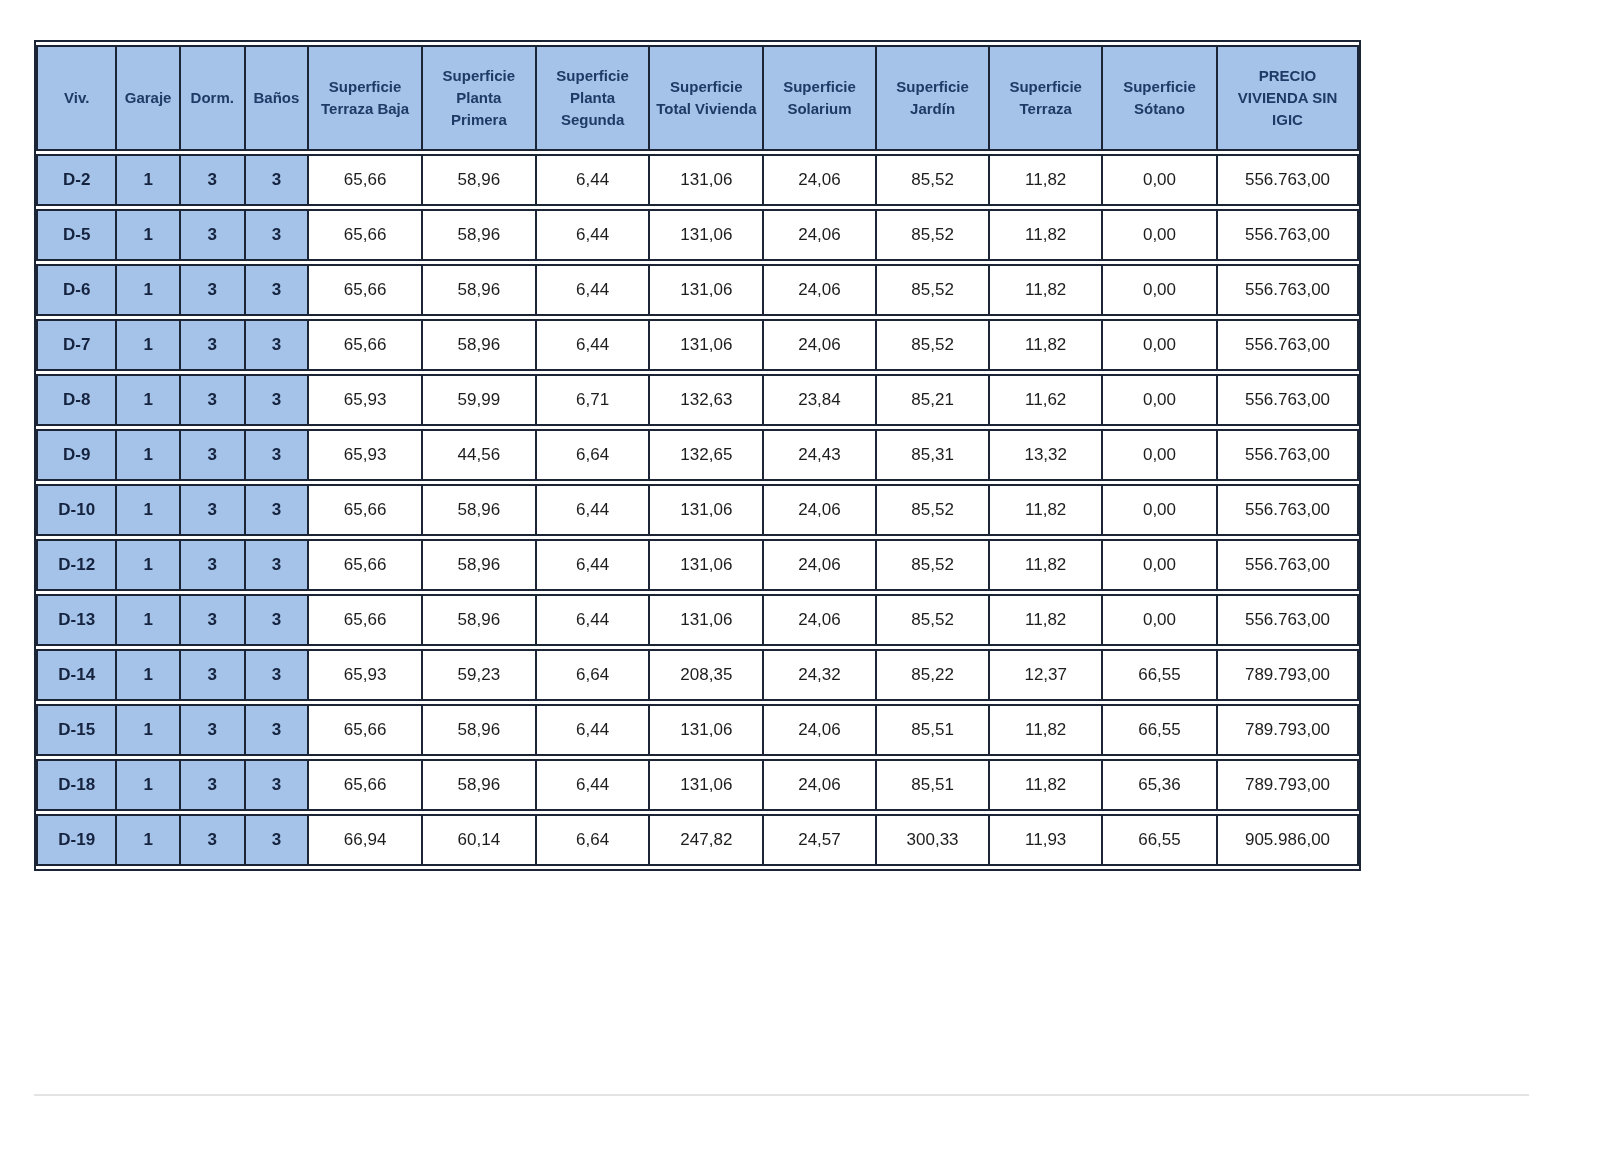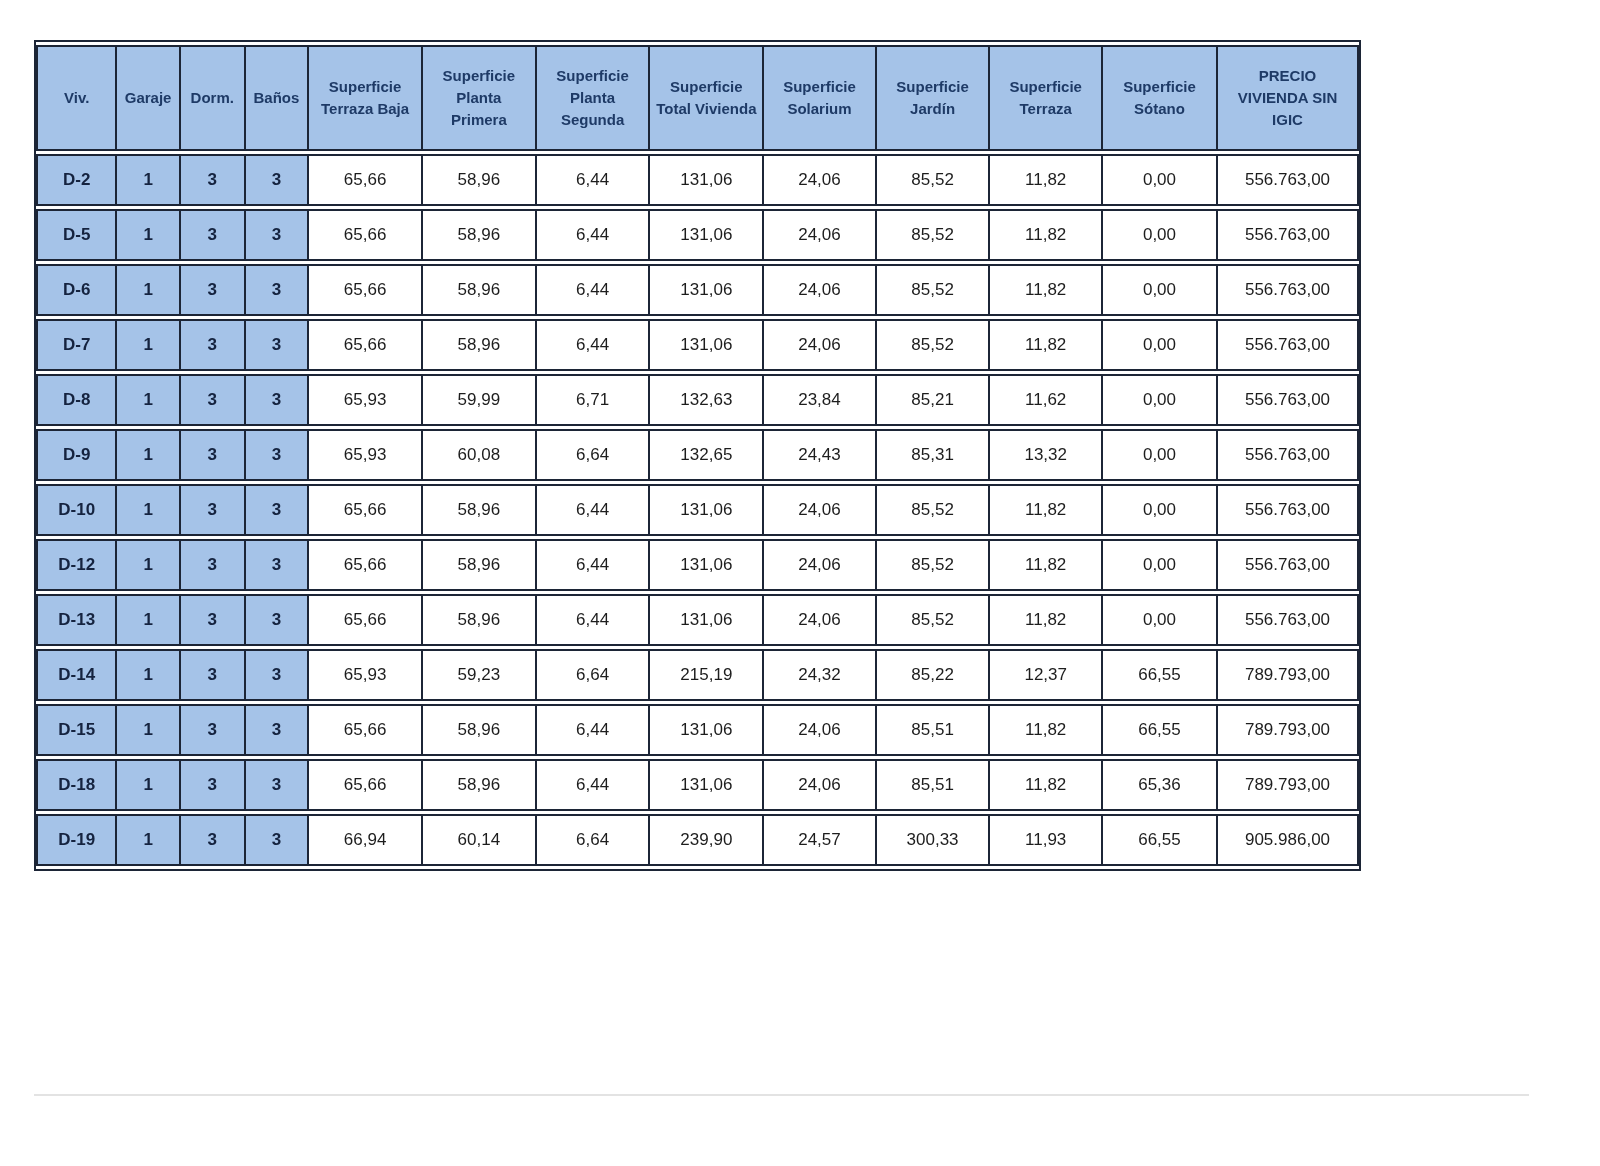--- a/index.html
+++ b/index.html
@@ -185,21 +185,21 @@
             <td>11,62</td>
             <td>0,00</td>
             <td>556.763,00</td>
           </tr>
           <tr>
             <td class="blue">D-9</td>
             <td class="blue">1</td>
             <td class="blue">3</td>
             <td class="blue">3</td>
             <td>65,93</td>
-            <td>60,08</td>
+            <td>44,56</td>
             <td>6,64</td>
             <td>132,65</td>
             <td>24,43</td>
             <td>85,31</td>
             <td>13,32</td>
             <td>0,00</td>
             <td>556.763,00</td>
           </tr>
           <tr>
             <td class="blue">D-10</td>
@@ -247,21 +247,21 @@
             <td>556.763,00</td>
           </tr>
           <tr>
             <td class="blue">D-14</td>
             <td class="blue">1</td>
             <td class="blue">3</td>
             <td class="blue">3</td>
             <td>65,93</td>
             <td>59,23</td>
             <td>6,64</td>
-            <td>215,19</td>
+            <td>208,35</td>
             <td>24,32</td>
             <td>85,22</td>
             <td>12,37</td>
             <td>66,55</td>
             <td>789.793,00</td>
           </tr>
           <tr>
             <td class="blue">D-15</td>
             <td class="blue">1</td>
             <td class="blue">3</td>
@@ -292,21 +292,21 @@
             <td>789.793,00</td>
           </tr>
           <tr>
             <td class="blue">D-19</td>
             <td class="blue">1</td>
             <td class="blue">3</td>
             <td class="blue">3</td>
             <td>66,94</td>
             <td>60,14</td>
             <td>6,64</td>
-            <td>239,90</td>
+            <td>247,82</td>
             <td>24,57</td>
             <td>300,33</td>
             <td>11,93</td>
             <td>66,55</td>
             <td>905.986,00</td>
           </tr>
         </tbody>
     </table>
   </div>
   <div class="page-shadow-line"></div>

